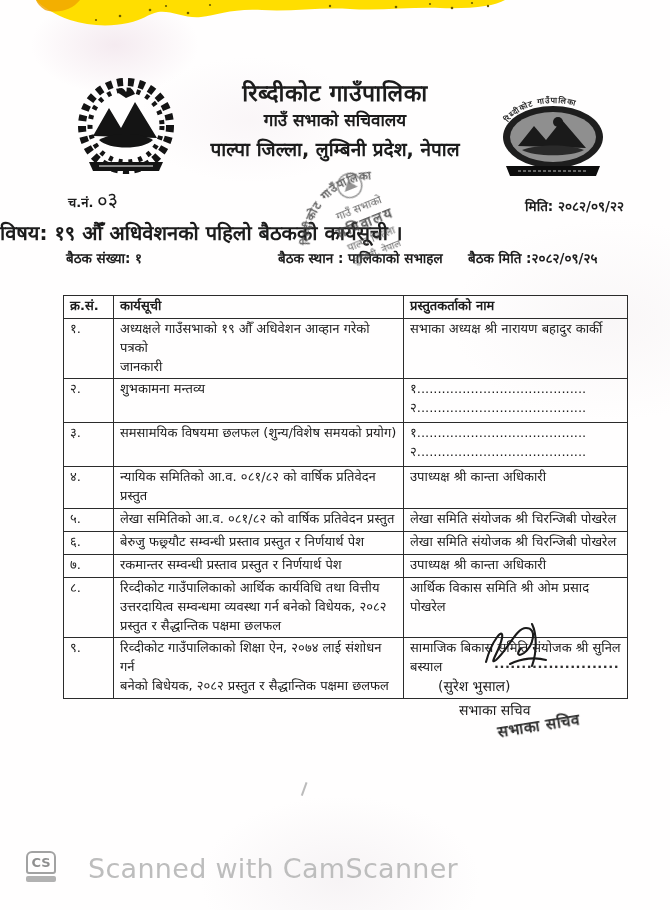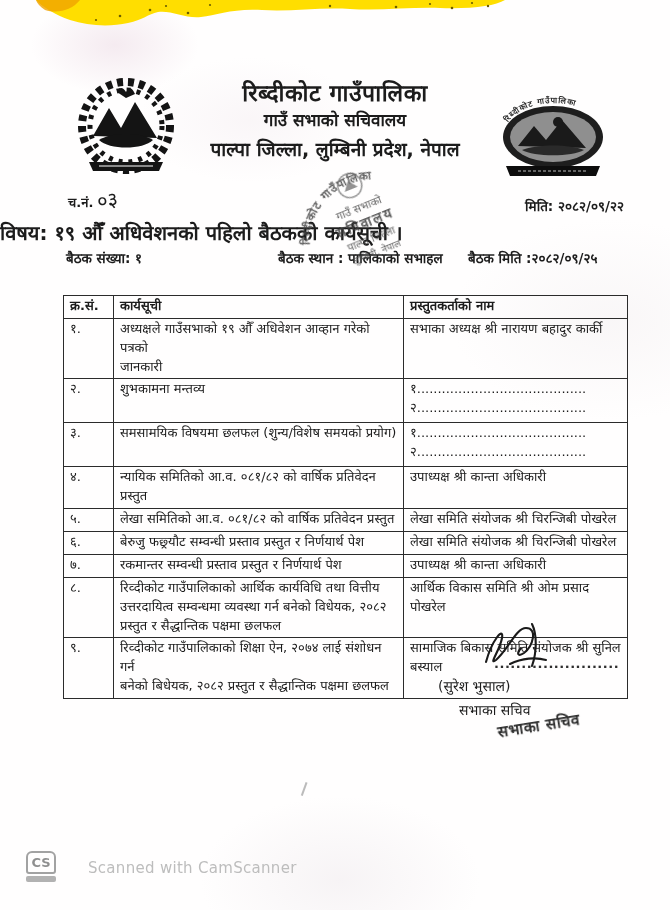--- a/index.html
+++ b/index.html
@@ -42,21 +42,21 @@
   .sig-dots{left:494px;top:656px;font-size:13px;font-weight:bold;color:#2e2e2e;letter-spacing:.5px;}
   .sig-name{left:438px;top:676px;font-size:14px;}
   .sig-title{left:459px;top:700px;font-size:14px;}
   .sig-stamp{left:497px;top:714px;font-size:15.5px;font-weight:bold;color:#2d2d2d;transform:rotate(-9deg);filter:blur(.35px);letter-spacing:.5px;}
   .stray-mark{left:303px;top:783px;width:6px;height:14px;border-left:2px solid #8e8e8e;transform:rotate(20deg);opacity:.6;}
   
   .footer{left:26px;top:851px;display:flex;align-items:center;gap:30px;}
   .cs-icon{width:32px;height:34px;}
   .cs-box{width:30px;height:23px;border:2.5px solid #a2a2a2;border-radius:6px 6px 3px 3px;display:flex;align-items:center;justify-content:center;font-size:13px;font-weight:bold;color:#8f8f8f;box-sizing:border-box;}
   .cs-bar{width:30px;height:6px;background:#b2b2b2;border-radius:2px;margin-top:1.5px;}
-  .footer-text{font-size:15px;color:#bdbdbd;letter-spacing:.3px;}
+  .footer-text{font-size:27px;color:#bdbdbd;letter-spacing:.3px;}
   .band{left:0;top:0;width:670px;height:40px;z-index:2;}
 </style>
 </head>
 <body>
 
 <div class="page">
 
   <svg class="abs band" viewBox="0 0 670 40" xmlns="http://www.w3.org/2000/svg">
     <path fill="#ffde00" d="M36,0 H505 C495,6 472,9 440,8 C410,7 380,11 350,9 C320,7 290,12 262,10 C234,8 217,15 201,17 C186,19 171,10 158,12 C148,14 143,20 128,23 C110,27 88,26 70,20 C55,15 43,7 36,0 Z"></path>
     <path fill="#f0a300" opacity=".8" d="M36,0 H80 C72,10 58,14 45,10 C40,7 37,3 36,0 Z"></path>

